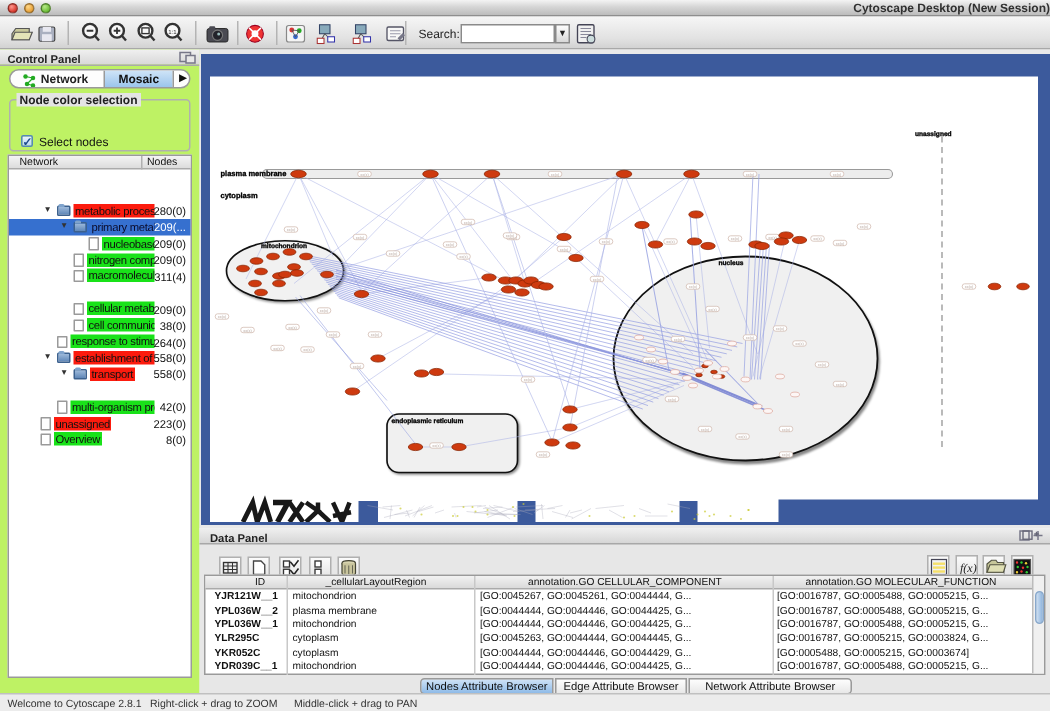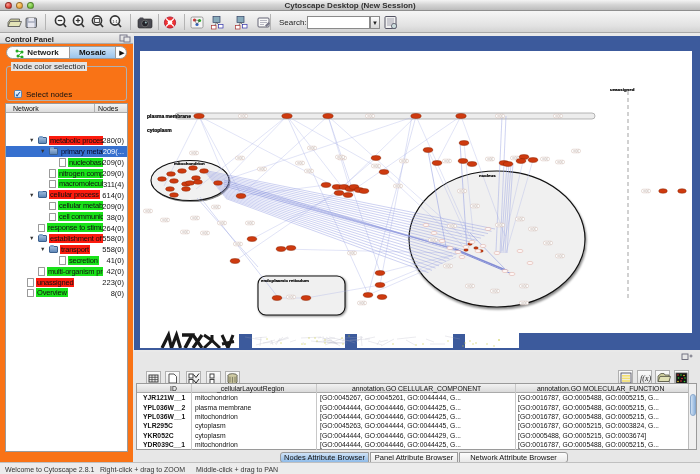--- a/index.html
+++ b/index.html
@@ -4,43 +4,43 @@
 <style>
 * { margin:0; padding:0; box-sizing:border-box; }
 html,body { width:700px; height:474px; overflow:hidden; font-family:"Liberation Sans", sans-serif; background:#e9e9e9; }
 .abs { position:absolute; }
 #win { position:relative; width:700px; height:474px; }
 
 
 #titlebar { left:0; top:0; width:700px; height:11px;
   background:linear-gradient(#f4f4f4,#d6d6d6 45%,#bcbcbc);
   border-bottom:1px solid #8e8e8e; }
-#titlebar .t { width:100%; text-align:center; font-size:8px; font-weight:bold; color:#303030; line-height:11px; }
+#titlebar .t { width:100%; text-align:right; font-size:8px; font-weight:bold; color:#303030; line-height:11px; }
 .light { position:absolute; top:2px; width:7px; height:7px; border-radius:50%; border:0.5px solid rgba(0,0,0,0.35); }
 #l1 { left:5px;  background:radial-gradient(circle at 35% 30%, #ff9a90, #d93b30 70%); }
 #l2 { left:16px; background:radial-gradient(circle at 35% 30%, #ffd98a, #e9a33b 70%); }
 #l3 { left:27px; background:radial-gradient(circle at 35% 30%, #b8e98a, #6fbf3a 70%); }
 
 
 #toolbar { left:0; top:11px; width:700px; height:22px; background:linear-gradient(#f6f6f6,#e2e2e2 70%,#d2d2d2); border-bottom:1px solid #a8a8a8; }
 .sep { position:absolute; top:3px; width:1px; height:16px; background:#b4b4b4; }
 #search-lab { position:absolute; left:279px; top:7px; font-size:8px; color:#222; }
 #search-box { position:absolute; left:307px; top:5px; width:63px; height:13px; background:#fff; border:1px solid #8a8a8a; }
 #search-arrow { position:absolute; left:370px; top:5px; width:10px; height:13px; background:linear-gradient(#fdfdfd,#d8d8d8); border:1px solid #8a8a8a; font-size:6px; line-height:12px; text-align:center; color:#222; }
 
 
-#cpanel { left:0; top:33px; width:133px; height:429px; background:#f97316; }
+#cpanel { left:0; top:33px; width:133px; height:429px; background:#bef264; }
 #cpanel-hdr { left:0; top:0px; width:133px; height:11px; background:linear-gradient(#f0f0f0,#d8d8d8); border-bottom:1px solid #aaa; }
 #cpanel-hdr .t { font-size:7.5px; font-weight:bold; color:#222; padding:1.5px 0 0 5px; }
 #tabctl { left:6px; top:13px; width:121px; height:13px; background:#fdfdfd; border:1px solid #9a9a9a; border-radius:7px; overflow:hidden; }
 #tab-mosaic { position:absolute; left:62px; top:0; width:47px; height:13px; background:linear-gradient(#cfe4f7,#92bfea); border-left:1px solid #9a9a9a; border-right:1px solid #9a9a9a; font-size:8px; font-weight:bold; color:#111; text-align:center; line-height:12px; }
 #tab-net { position:absolute; left:0; top:0; width:62px; height:13px; font-size:8px; font-weight:bold; color:#222; text-align:center; line-height:12px; }
 #tab-arrow { position:absolute; left:109px; top:0; width:12px; height:13px; font-size:7px; text-align:center; line-height:12.5px; color:#111; }
 #groupbox { left:6px; top:33px; width:121px; height:35px; border:1px solid #b0b0b0; border-radius:3px; }
-#groupbox-lab { left:11px; top:29px; font-size:8px; font-weight:normal; color:#222; background:#e4e4e4; padding:0 2px; }
+#groupbox-lab { left:11px; top:29px; font-size:8px; font-weight:bold; color:#222; background:#e4e4e4; padding:0 2px; }
 #combo { left:12px; top:40px; width:113px; height:12px; background:linear-gradient(#ffffff,#e9e9e9); border:1px solid #8a8a8a; border-radius:3px; font-size:8px; color:#111; text-align:center; line-height:11px; }
 #combo-step { position:absolute; right:1px; top:1px; width:11px; height:9px; background:linear-gradient(#8fc3f5,#3f7fd6); border-radius:2px; color:#fff; font-size:4.5px; line-height:4.5px; text-align:center; }
 #chk { left:14px; top:57px; width:8px; height:8px; background:linear-gradient(#eaf4ff,#bcd8f5); border:1px solid #5588bb; border-radius:1.5px; color:#1a4a8a; font-size:8px; line-height:7px; font-weight:bold; text-align:center;}
 #chk-lab { left:26px; top:57px; font-size:8px; color:#111; }
 #treebox { left:5px; top:70px; width:123px; height:349px; background:#fff; border:1px solid #9a9a9a; }
 #tree-hdr { position:absolute; left:0; top:0; width:121px; height:9px; background:linear-gradient(#f4f4f4,#dcdcdc); border-bottom:1px solid #aaa; font-size:7px; color:#111; }
 #tree-hdr .c1 { position:absolute; left:7px; top:0.5px; }
 #tree-hdr .c2 { position:absolute; left:92px; top:0.5px; }
 #tree-hdr .dv { position:absolute; left:88px; top:0; width:1px; height:9px; background:#b0b0b0; }
 .trow { position:absolute; left:0; width:121px; height:11px; font-size:7.5px; }
@@ -233,26 +233,20 @@
 <div class="trow" style="top:63.99999999999999px">
           <span class="file" style="left:43px"></span>
           <span class="lab g" style="left:52px;max-width:45px">nitrogen compo</span>
           <span class="num">209(0)</span>
         </div>
 <div class="trow" style="top:74.89999999999999px">
           <span class="file" style="left:43px"></span>
           <span class="lab g" style="left:52px;max-width:45px">macromolecule</span>
           <span class="num">311(4)</span>
         </div>
-<div class="trow" style="top:85.8px">
-          <span class="arr" style="left:23px">▼</span>
-          <span class="fold" style="left:32px"></span>
-          <span class="lab r" style="left:43px;max-width:54px">cellular process</span>
-          <span class="num">614(0)</span>
-        </div>
 <div class="trow" style="top:96.7px">
           <span class="file" style="left:43px"></span>
           <span class="lab g" style="left:52px;max-width:45px">cellular metabo</span>
           <span class="num">209(0)</span>
         </div>
 <div class="trow" style="top:107.60000000000001px">
           <span class="file" style="left:43px"></span>
           <span class="lab g" style="left:52px;max-width:45px">cell communicat</span>
           <span class="num">38(0)</span>
         </div>
@@ -265,25 +259,20 @@
           <span class="arr" style="left:23px">▼</span>
           <span class="fold" style="left:32px"></span>
           <span class="lab r" style="left:43px;max-width:54px">establishment of lo</span>
           <span class="num">558(0)</span>
         </div>
 <div class="trow" style="top:140.3px">
           <span class="arr" style="left:34px">▼</span>
           <span class="fold" style="left:43px"></span>
           <span class="lab r" style="left:54px;max-width:43px">transport</span>
           <span class="num">558(0)</span>
-        </div>
-<div class="trow" style="top:151.20000000000002px">
-          <span class="file" style="left:53px"></span>
-          <span class="lab g" style="left:62px;max-width:35px">secretion</span>
-          <span class="num">41(0)</span>
         </div>
 <div class="trow" style="top:162.10000000000002px">
           <span class="file" style="left:32px"></span>
           <span class="lab g" style="left:41px;max-width:56px">multi-organism pro</span>
           <span class="num">42(0)</span>
         </div>
 <div class="trow" style="top:173.00000000000003px">
           <span class="file" style="left:21px"></span>
           <span class="lab r" style="left:30px;max-width:67px">unassigned</span>
           <span class="num">223(0)</span>
@@ -723,20 +712,27 @@
           <circle cx="141" cy="292" r="0.7" fill="#cc3" opacity="0.7"></circle>
           <circle cx="347" cy="293" r="0.7" fill="#cc3" opacity="0.7"></circle>
           <circle cx="308" cy="290" r="0.7" fill="#cc3" opacity="0.7"></circle>
           <circle cx="165" cy="293" r="0.7" fill="#cc3" opacity="0.7"></circle>
           <circle cx="203" cy="293" r="0.7" fill="#cc3" opacity="0.7"></circle>
         </svg>
     </div>
   </div>
 
   <div id="dpanel" class="abs">
+    <div id="dpanel-hdr">
+        <div class="t">Data Panel</div>
+<svg width="18" height="9" style="position:absolute;right:3px;top:1px">
+          <rect x="1" y="1" width="6" height="6" fill="none" stroke="#778" stroke-width="1"></rect>
+          <path d="M10 4 h6 M13 1 v6" stroke="#778" stroke-width="1"></path>
+        </svg>
+      </div>
     <div class="dbtn" style="left:13px;top:19px;width:15px;height:15px"></div>
       <div class="dbtn" style="left:32px;top:19px;width:15px;height:15px"></div>
       <div class="dbtn" style="left:53px;top:19px;width:15px;height:15px"></div>
       <div class="dbtn" style="left:73px;top:19px;width:15px;height:15px"></div>
       <div class="dbtn" style="left:92px;top:19px;width:15px;height:15px"></div>
       <div class="dbtn" style="left:485px;top:18px;width:15px;height:15px"></div>
       <div class="dbtn" style="left:504px;top:18px;width:15px;height:15px"></div>
       <div class="dbtn" style="left:522px;top:18px;width:15px;height:15px"></div>
       <div class="dbtn" style="left:541px;top:18px;width:15px;height:15px"></div>
       <svg width="567" height="110" style="position:absolute;left:0;top:0;pointer-events:none">
@@ -833,21 +829,21 @@
           <span style="left:381px">[GO:0016787, GO:0005488, GO:0005215, G...</span>
         </div>
       <div class="dcol" style="left:54px"></div>
       <div class="dcol" style="left:179px"></div>
       <div class="dcol" style="left:378px"></div>
       <div id="dscroll">
           <div class="th"></div>
         </div>
     </div>
     <div class="btab" id="btab1">Nodes Attribute Browser</div>
-    <div class="btab" id="btab2">Panel Attribute Browser</div>
+    <div class="btab" id="btab2">Edge Attribute Browser</div>
     <div class="btab" id="btab3">Network Attribute Browser</div>
   </div>
 
   <div id="status" class="abs">
     <span style="left:5px">Welcome to Cytoscape 2.8.1</span>
     <span style="left:100px">Right-click + drag to ZOOM</span>
     <span style="left:196px">Middle-click + drag to PAN</span>
   </div>
 
 </div>

